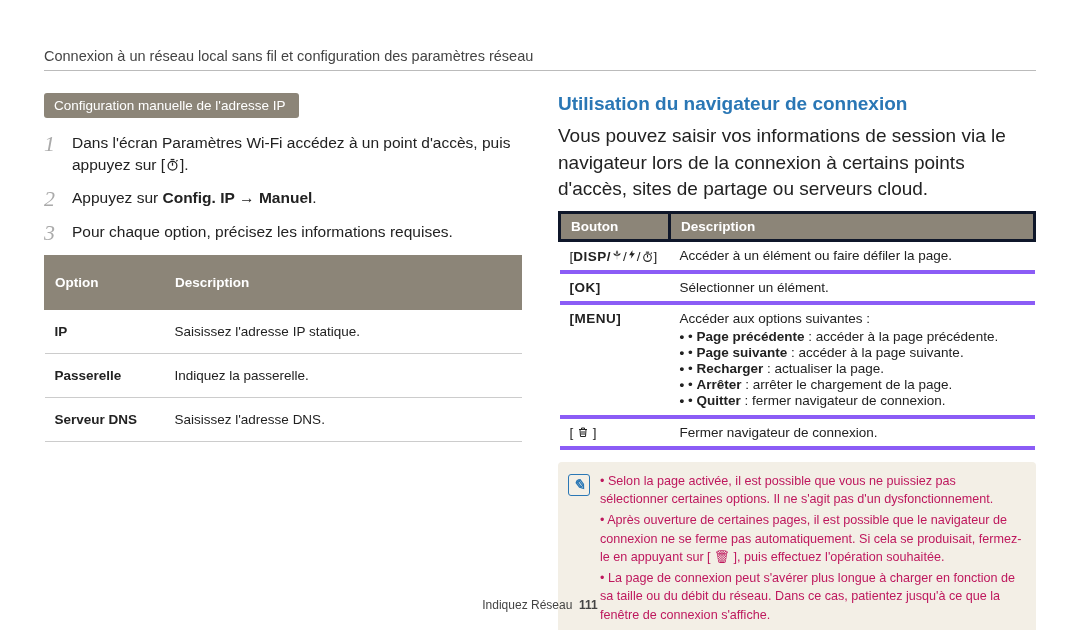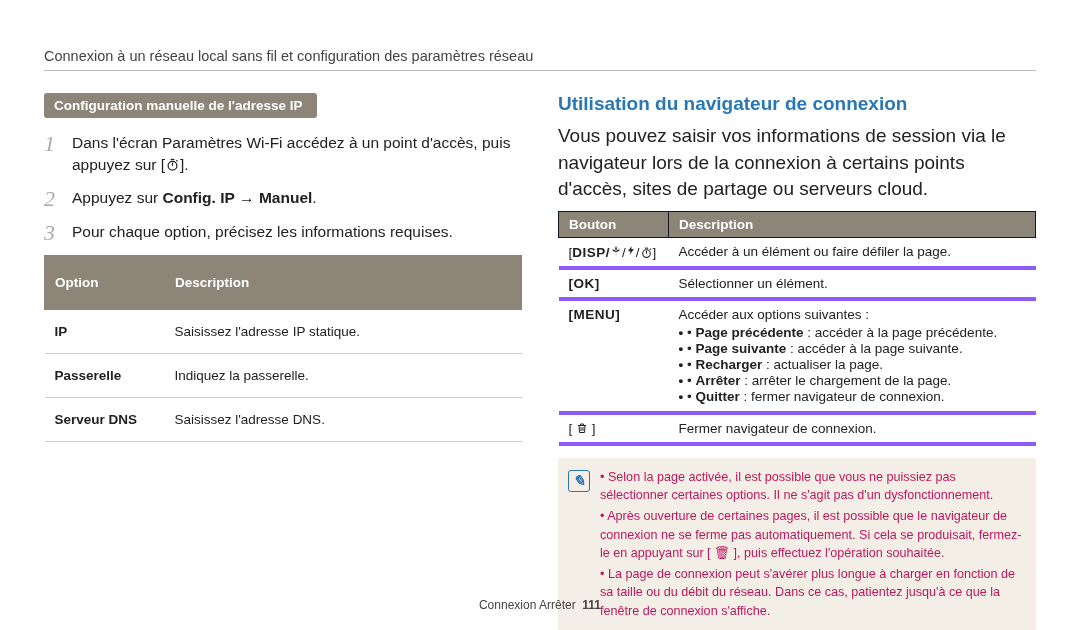--- a/index.html
+++ b/index.html
@@ -18,21 +18,21 @@
     border-bottom: 1px solid #bbb;
     padding-bottom: 6px;
     margin-bottom: 22px;
   }
   .columns { display: flex; gap: 36px; }
   .col { flex: 1; }
   .section-label {
     display: inline-block;
     background: #8c8578;
     color: #fff;
-    font-weight: 700;
+    font-weight: 400;
     font-size: 13.5px;
     padding: 5px 14px 5px 10px;
     border-radius: 3px;
     margin-bottom: 14px;
   }
   .steps { }
   .step { display: flex; margin-bottom: 10px; align-items: flex-start; }
   .step-num {
     color: #aaa;
     font-style: italic;
@@ -87,21 +87,21 @@
     border-collapse: collapse;
     width: 100%;
     font-size: 13.5px;
   }
   table.btns th {
     background: #8c8578;
     color: #fff;
     text-align: left;
     font-weight: 600;
     padding: 5px 10px;
-    border: 1px solid #0f172a;
+    border: 3px solid #0f172a;
   }
   table.btns th:first-child { width: 110px; }
   table.btns td {
     border-bottom: 4px solid #8b5cf6;
     padding: 6px 10px;
     vertical-align: top;
     color: #222;
   }
   table.btns ul { list-style: none; margin-top: 3px; }
   table.btns ul li::before { content: "• "; font-weight: 700; }
@@ -271,14 +271,14 @@
       <ul class="note-list">
         <li>Selon la page activée, il est possible que vous ne puissiez pas sélectionner certaines options. Il ne s'agit pas d'un dysfonctionnement.</li>
         <li>Après ouverture de certaines pages, il est possible que le navigateur de connexion ne se ferme pas automatiquement. Si cela se produisait, fermez-le en appuyant sur [ 🗑 ], puis effectuez l'opération souhaitée.</li>
         <li>La page de connexion peut s'avérer plus longue à charger en fonction de sa taille ou du débit du réseau. Dans ce cas, patientez jusqu'à ce que la fenêtre de connexion s'affiche.</li>
       </ul>
     </div>
   </div>
 </div>
 
 <div class="footer">
-  <span>Connexion Arrêter</span>&nbsp;&nbsp;<span class="pg">111</span>
+  <span>Indiquez Réseau</span>&nbsp;&nbsp;<span class="pg">111</span>
 </div>
 
 </body></html>

